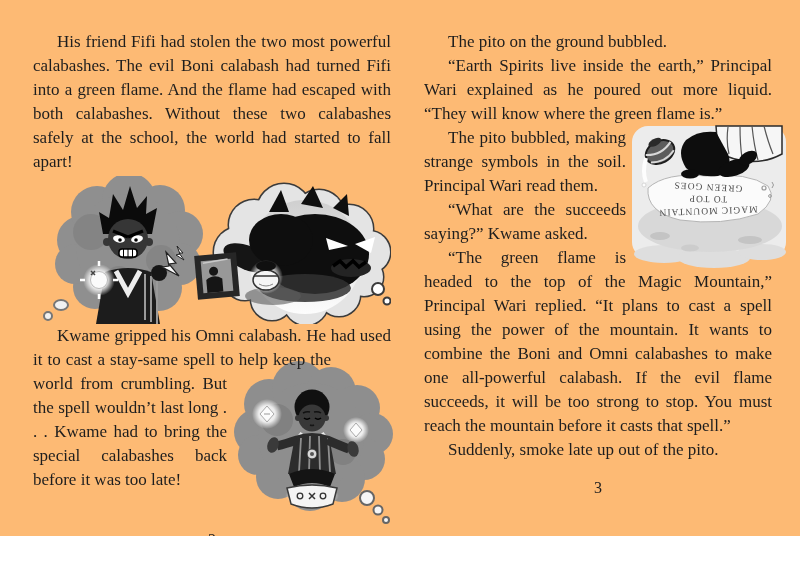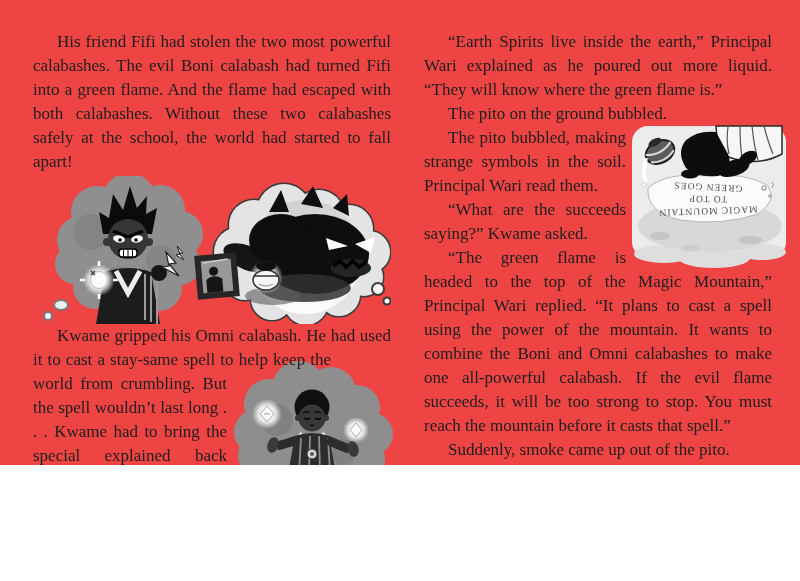--- a/index.html
+++ b/index.html
@@ -1,17 +1,17 @@
 <!DOCTYPE html>
 <html><head>
 <meta charset="utf-8">
 <style>
   html,body { margin:0; padding:0; background:#ffffff; }
   .spread {
-    position:relative; width:800px; height:465px; background:#ef4444;
+    position:relative; width:800px; height:536px; background:#fdba74;
     font-family:"Liberation Serif", serif; color:#1e1e1e; overflow:hidden;
   }
   .page-left  { position:absolute; left:33px;  top:30px; width:358px; }
   .page-right { position:absolute; left:424px; top:30px; width:348px; }
   p.story {
     margin:0; font-size:17px; line-height:24px;
     text-align:justify; text-indent:24px;
   }
   .ill-block { width:358px; height:148px; margin:2px 0 0 0; }
   .ill-block svg { display:block; }
@@ -222,30 +222,30 @@
           <path d="M74,124 Q97,114 120,124 L115,137 Q97,129 79,137 Z" fill="#141414"></path>
         </g>
         <g>
           <ellipse cx="97" cy="146" rx="27" ry="11" fill="url(#glow)"></ellipse>
           <path d="M72,138 Q97,132 122,138 L118,154 Q97,162 76,154 Z" fill="#f4f4f4" stroke="#3a3a3a" stroke-width="1.5"></path>
           <circle cx="85" cy="146" r="2.8" fill="none" stroke="#333333" stroke-width="1.3"></circle>
           <path d="M94,143 l6,6 M100,143 l-6,6" stroke="#333333" stroke-width="1.5"></path>
           <circle cx="108" cy="146" r="2.8" fill="none" stroke="#333333" stroke-width="1.3"></circle>
         </g>
       </svg>
-        </span><span>Kwame gripped his Omni calabash. He had used it to cast a stay-same spell to help keep the world from crumbling. But the spell wouldn’t last long . . . Kwame had to bring the special explained back before it was too late!</span></p>
+        </span><span>Kwame gripped his Omni calabash. He had used it to cast a stay-same spell to help keep the world from crumbling. But the spell wouldn’t last long . . . Kwame had to bring the special calabashes back before it was too late!</span></p>
 
     <div class="pagenum">2</div>
   </section>
 
   <section class="page-right">
 
+    <p class="story"><span>The pito on the ground bubbled.</span></p>
+
     <p class="story"><span>“Earth Spirits live inside the earth,” Principal Wari explained as he poured out more liquid. “They will know where the green flame is.”</span></p>
-
-    <p class="story"><span>The pito on the ground bubbled.</span></p>
 
     <p class="story"><span class="float-wari">
           <svg viewBox="0 0 158 152" width="158" height="152">
         <rect x="2" y="2" width="154" height="132" rx="16" fill="#ececec"></rect>
         <ellipse cx="34" cy="130" rx="30" ry="9" fill="#dedede"></ellipse>
         <ellipse cx="84" cy="134" rx="36" ry="10" fill="#dedede"></ellipse>
         <ellipse cx="132" cy="128" rx="24" ry="8" fill="#dedede"></ellipse>
         <ellipse cx="80" cy="102" rx="72" ry="26" fill="#d8d8d8"></ellipse>
         <ellipse cx="30" cy="112" rx="10" ry="4" fill="#c4c4c4"></ellipse>
         <ellipse cx="120" cy="116" rx="12" ry="4" fill="#c4c4c4"></ellipse>
@@ -276,18 +276,18 @@
           <text class="soil" x="78" y="76" text-anchor="middle" transform="rotate(181 78 74)">TO TOP</text>
           <text class="soil" x="78" y="88" text-anchor="middle" transform="rotate(178 78 86)">MAGIC MOUNTAIN</text>
         </g>
       </svg>
         </span><span>The pito bubbled, making strange symbols in the soil. Principal Wari read them.</span></p>
 
     <p class="story"><span>“What are the succeeds saying?” Kwame asked.</span></p>
 
     <p class="story"><span>“The green flame is headed to the top of the Magic Mountain,” Principal Wari replied. “It plans to cast a spell using the power of the mountain. It wants to combine the Boni and Omni calabashes to make one all-powerful calabash. If the evil flame succeeds, it will be too strong to stop. You must reach the mountain before it casts that spell.”</span></p>
 
-    <p class="story"><span>Suddenly, smoke came up out of the pito.</span></p>
+    <p class="story"><span>Suddenly, smoke late up out of the pito.</span></p>
 
     <div class="pagenum">3</div>
   </section>
 
 </div>
 
 </body></html>

